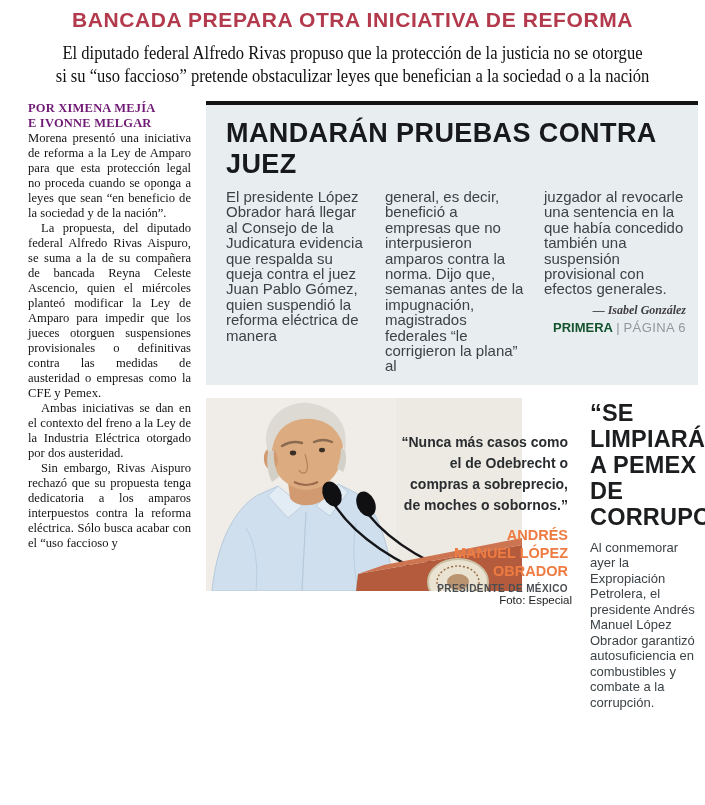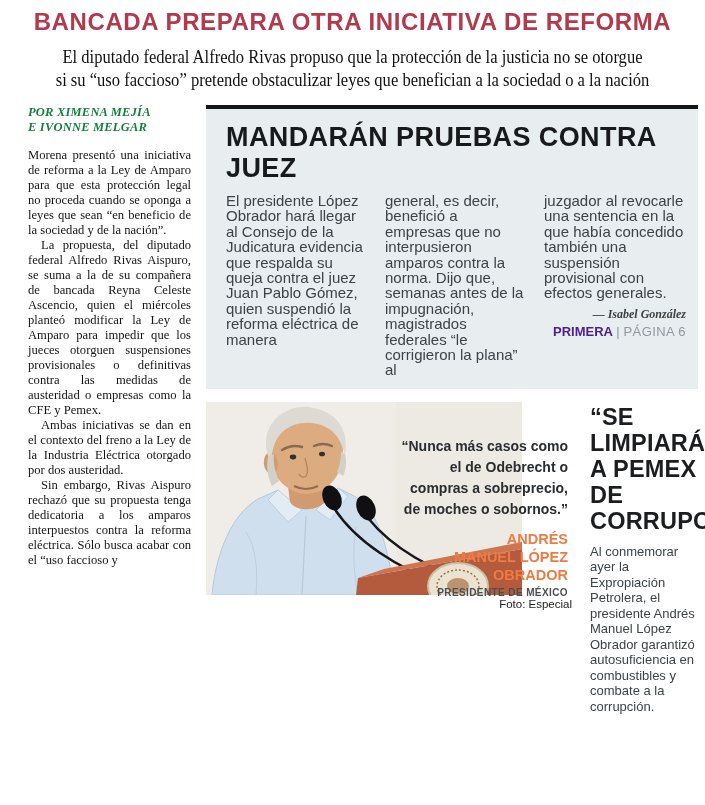--- a/index.html
+++ b/index.html
@@ -4,21 +4,21 @@
 <style>
   html,body { margin:0; padding:0; background:#ffffff; }
   .page {
     position:relative; width:705px; height:805px; overflow:hidden;
     background:#ffffff; font-family:"Liberation Sans", sans-serif;
     color:#111; -webkit-font-smoothing:antialiased;
   }
   
   .kicker {
     padding-top:8px; text-align:center;
-    font-size:24px; font-weight:bold; letter-spacing:.6px;
+    font-size:21px; font-weight:bold; letter-spacing:.6px;
     color:#b23a4c;
   }
   .headline { margin:2px 0 0; text-align:center; }
   .hl-line {
     display:block; white-space:nowrap;
     font-size:92px; line-height:103px; font-weight:bold; color:#000;
     letter-spacing:-2px;
     transform:scaleX(.72); transform-origin:50% 50%;
   }
   .subhead { margin-top:10px; text-align:center; }
@@ -27,21 +27,21 @@
     font-family:"Liberation Serif", serif;
     font-size:18px; line-height:23px; color:#101010;
     transform:scaleX(.92); transform-origin:50% 50%;
   }
   
   .main-row { display:flex; gap:15px; margin-top:13px; padding:0 7px 0 28px; }
   .left-col { width:163px; flex:none; }
   .byline {
     font-family:"Liberation Serif", serif; font-weight:bold;
     font-size:12.5px; line-height:15px; letter-spacing:.2px;
-    color:#15803d; margin-bottom:13px;font-style:italic;
+    color:#701a75; 
   }
   .byline span { display:block; }
   .para {
     margin:0; font-family:"Liberation Serif", serif;
     font-size:12.6px; line-height:15px; text-align:justify;
     color:#141414;
   }
   .para + .para, .para.indent { text-indent:13px; }
 
   .right-sec { flex:1; min-width:0; }
@@ -55,21 +55,21 @@
   }
   .juez-cols { display:flex; gap:17px; }
   .jcol { flex:1; min-width:0; }
   .jcol p { margin:0; font-size:15px; line-height:15.4px; color:#3c4246; }
   .credit {
     margin-top:6px; text-align:right;
     font-family:"Liberation Serif", serif; font-style:italic; font-weight:bold;
     font-size:12px; color:#404040;
   }
   .pagin { margin-top:2px; text-align:right; font-size:13px; font-weight:bold; white-space:nowrap; }
-  .pagin .sec { color:#4c1d95; }
+  .pagin .sec { color:#14532d; }
   .pagin .sep, .pagin .pg { color:#8f989d; font-weight:normal; letter-spacing:.4px; }
 
   
   .photo-row { display:flex; gap:16px; margin-top:13px; }
   .photo-block { position:relative; width:368px; flex:none; }
   .photo-svg { display:block; width:316px; height:193px; }
   .quote-overlay { position:absolute; top:34px; right:6px; width:172px; text-align:right; }
   .quote { font-size:14px; line-height:21px; font-weight:bold; color:#2a2d30; }
   .speaker {
     margin:10px 0 3px auto; max-width:126px;

